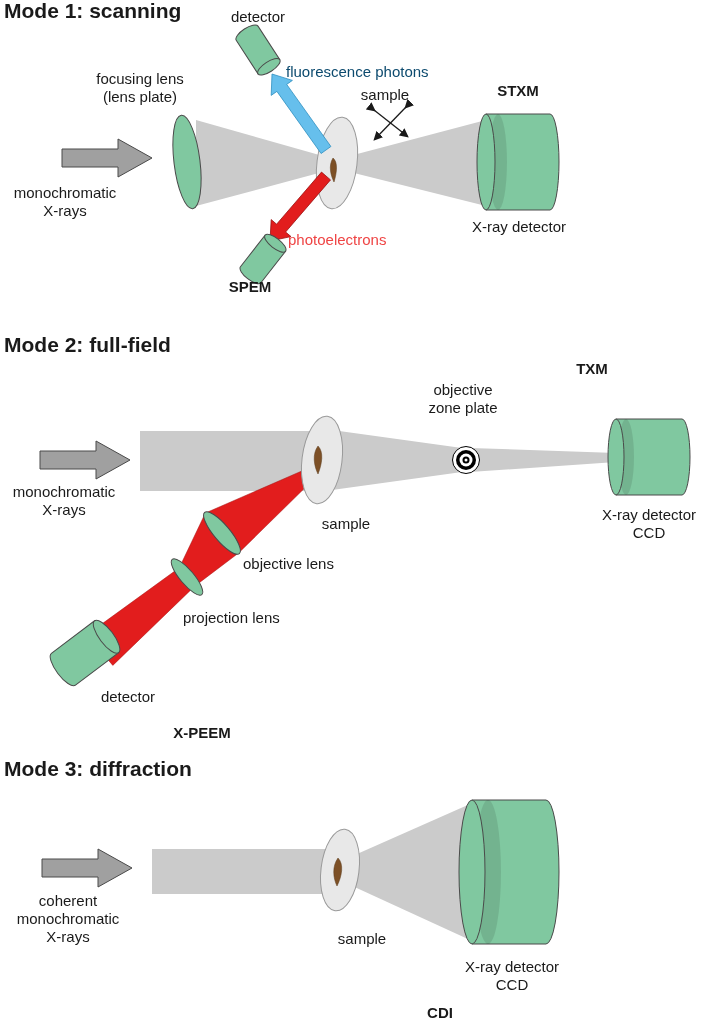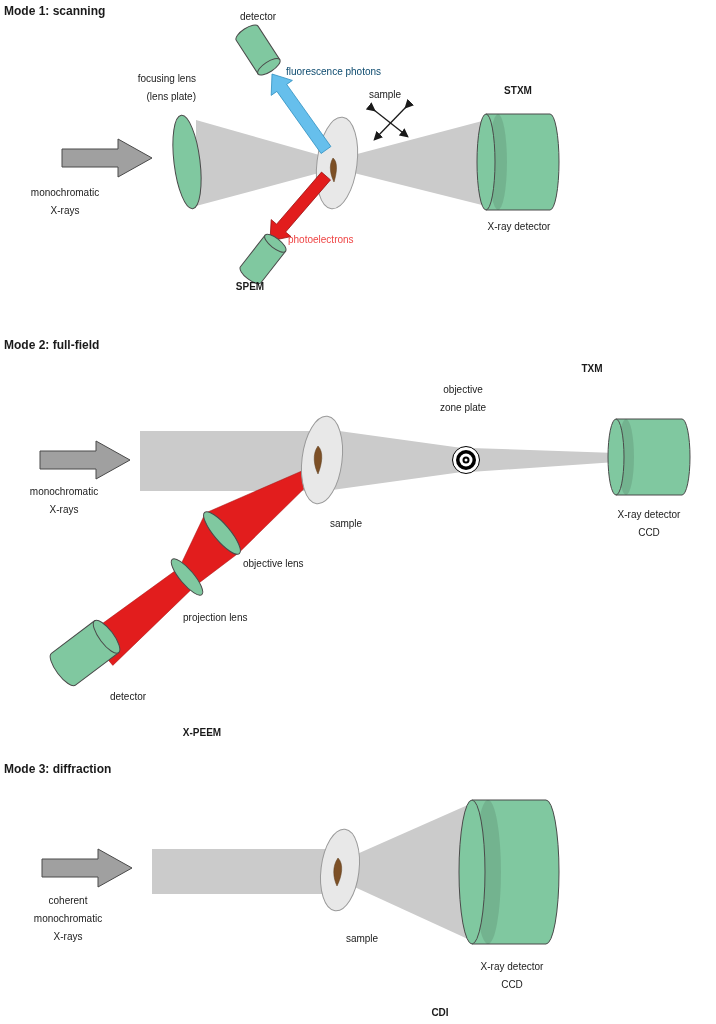--- a/index.html
+++ b/index.html
@@ -1,23 +1,23 @@
 <!DOCTYPE html>
 <html><head>
 <meta charset="utf-8">
 <style>
   html,body { margin:0; padding:0; background:#ffffff; }
   .stage { position:relative; width:716px; height:1024px; background:#fff;
            font-family:"Liberation Sans", sans-serif; overflow:hidden; }
   .stage svg.layer { position:absolute; left:0; top:0; }
-  .lbl { position:absolute; font-size:10px; line-height:18px; color:#1a1a1a; white-space:nowrap; }
+  .lbl { position:absolute; font-size:15px; line-height:18px; color:#1a1a1a; white-space:nowrap; }
   .lbl span { display:block; }
   .center { text-align:center; }
   .bold   { font-weight:bold; }
-  .title  { font-weight:bold; font-size:12px; }
+  .title  { font-weight:bold; font-size:21px; }
   .blue   { color:#0c4a6e; }
   .red    { color:#ef4444; }
 </style>
 </head>
 <body>
 
 <div class="stage">
 
   <svg class="layer" width="716" height="1024" viewBox="0 0 716 1024">
     <defs>
@@ -116,21 +116,21 @@
         <path d="M472 800 H546 A13 72 0 0 1 546 944 H472 Z" fill="#80c8a0" stroke="#4a4a4a" stroke-width="1"></path>
         <ellipse cx="488" cy="872" rx="13" ry="72" fill="#000" opacity="0.10"></ellipse>
         <ellipse cx="472" cy="872" rx="13" ry="72" fill="#80c8a0" stroke="#4a4a4a" stroke-width="1"></ellipse>
       </g>
     </g>
   </svg>
 
   <div class="lbl title" style="left:4px; top:2px;">Mode 1: scanning</div>
   <div class="lbl center" style="left:218px; top:8px; width:80px;">detector</div>
   <div class="lbl blue" style="left:286px; top:63px;">fluorescence photons</div>
-  <div class="lbl center" style="left:84px; top:70px; width:112px;text-align:right;">
+  <div class="lbl center" style="left:84px; top:70px; width:112px;">
     <span>focusing lens</span>
     <span>(lens plate)</span>
   </div>
   <div class="lbl center" style="left:346px; top:86px; width:78px;">sample</div>
   <div class="lbl center bold" style="left:478px; top:82px; width:80px;">STXM</div>
   <div class="lbl center" style="left:7px; top:184px; width:116px;">
     <span>monochromatic</span>
     <span>X-rays</span>
   </div>
   <div class="lbl red" style="left:288px; top:231px;">photoelectrons</div>

